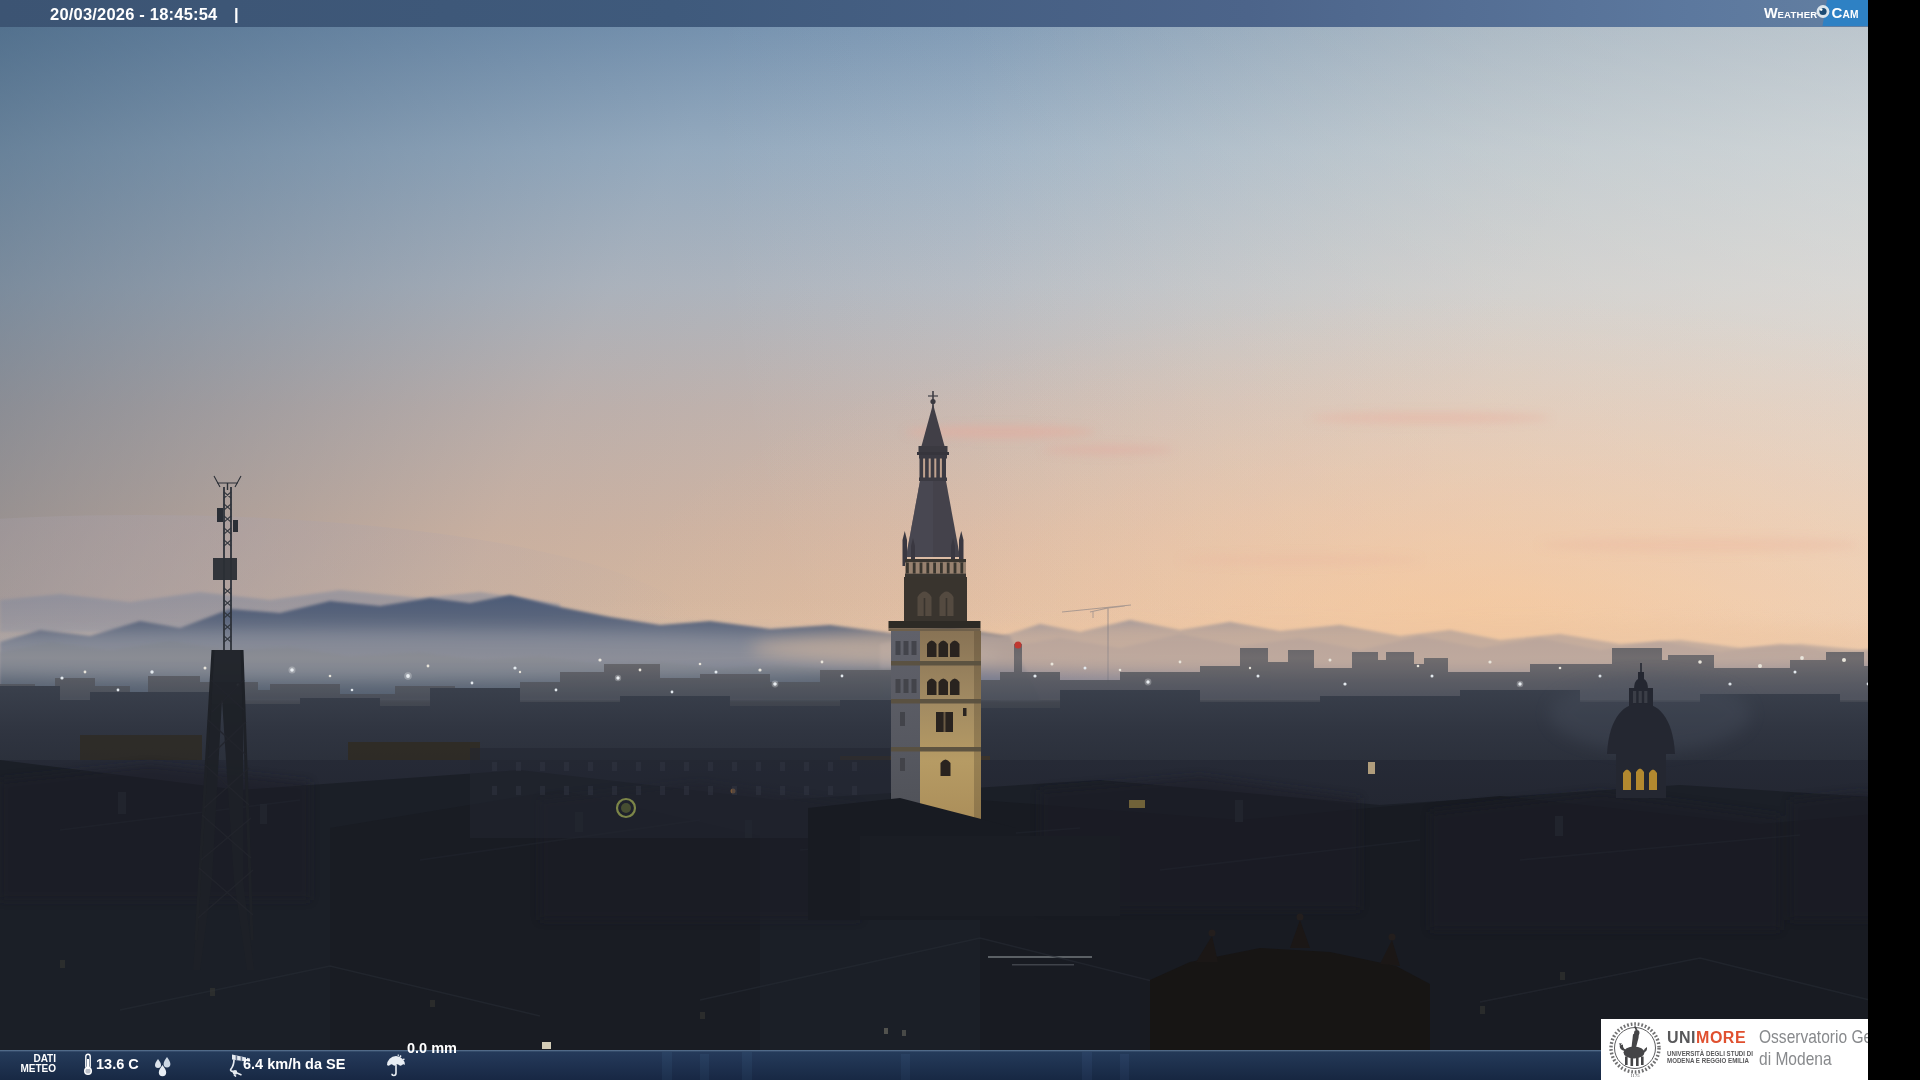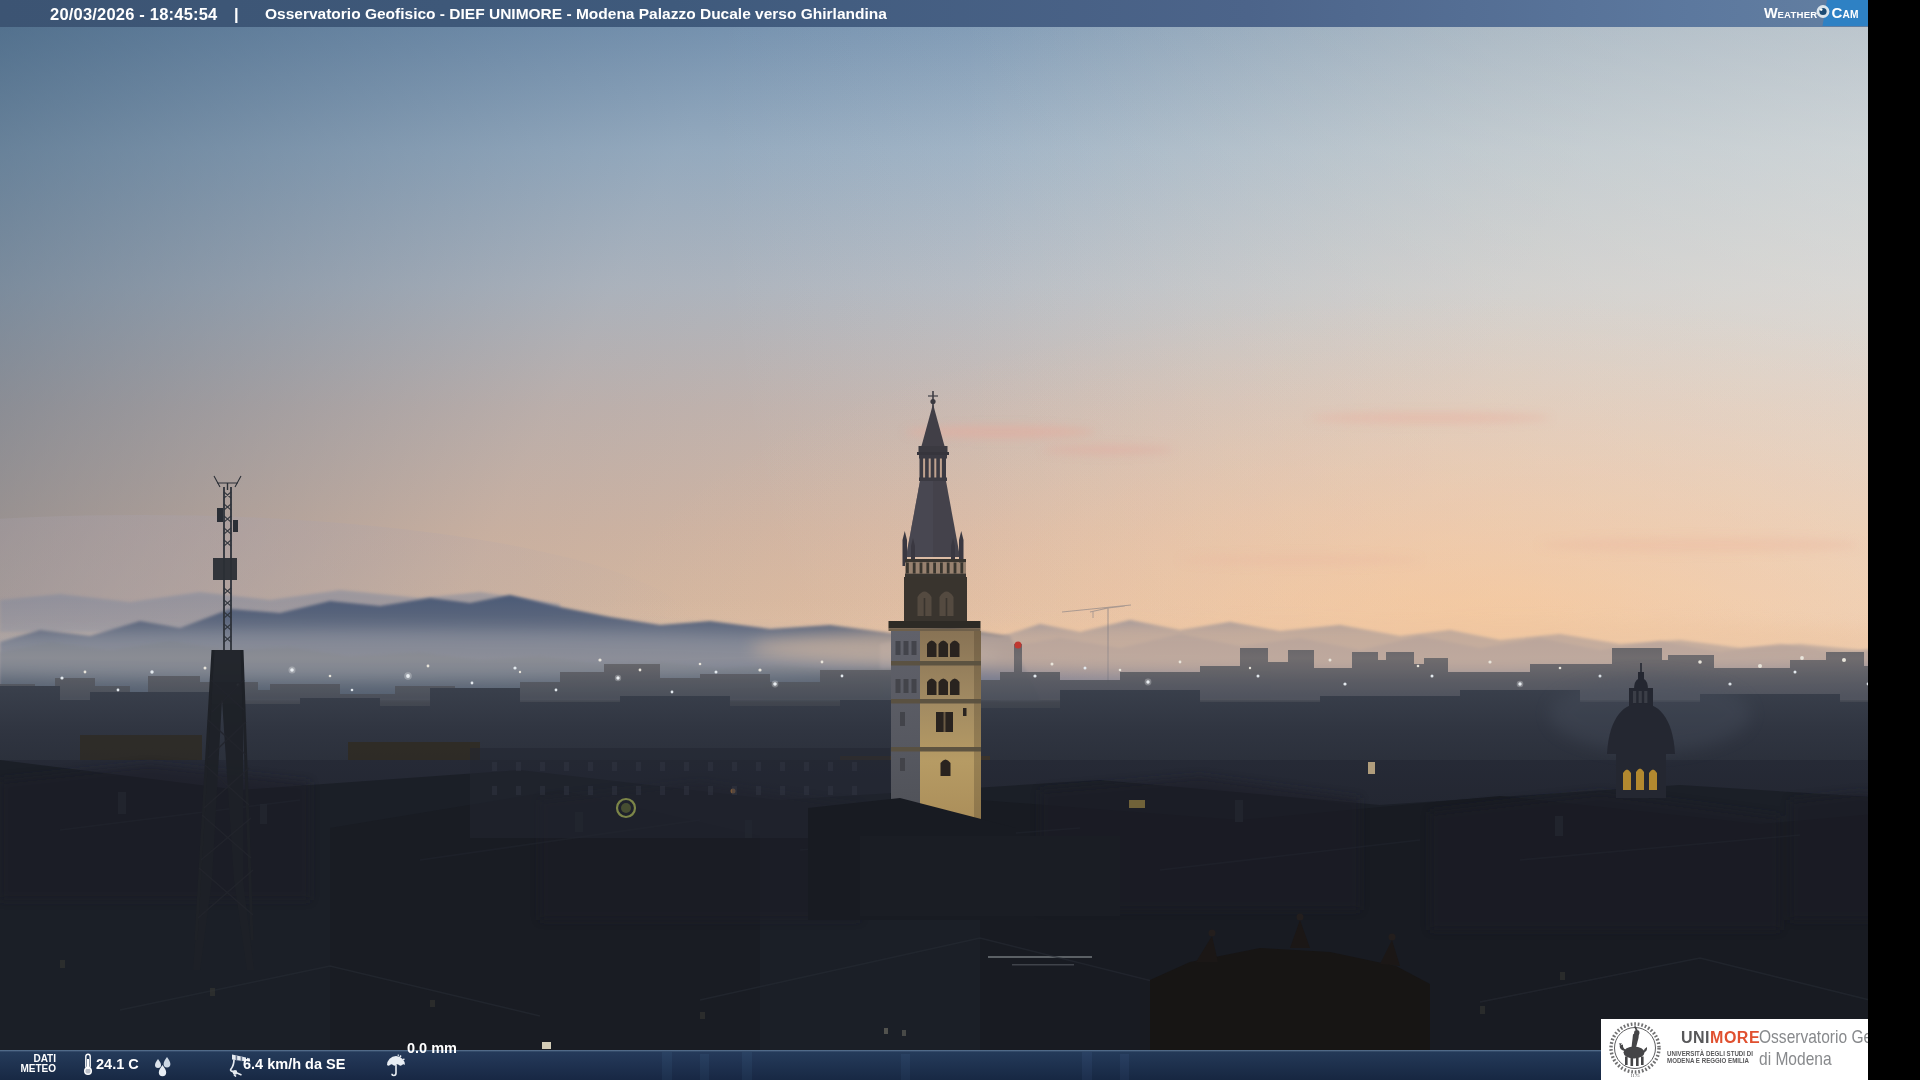--- a/index.html
+++ b/index.html
@@ -14,21 +14,21 @@
   .tb-sep{left:234px;}
   .tb-title{left:265px;letter-spacing:0px;font-size:15.5px;}
   .wcam{position:absolute;right:0;top:0;height:27px;}
   .botbar{position:absolute;left:0;top:1050px;width:1920px;height:30px;
     background:linear-gradient(180deg,rgba(108,138,172,0.85) 0px,rgba(40,66,104,0.80) 2px,rgba(23,43,76,0.80) 100%);}
   .bb{position:absolute;color:#fff;font-weight:bold;font-size:14.5px;line-height:20px;white-space:nowrap;}
   .bb-dm{left:14px;top:1054px;width:42px;text-align:right;font-size:10px;line-height:10px;}
   .bico{position:absolute;top:3px;}
   .logobox{position:absolute;left:1601px;top:1019px;width:319px;height:61px;background:#ffffff;}
   .lb-uni{position:absolute;left:66px;top:10px;font-size:16px;letter-spacing:0.5px;color:#58585a;
-    font-weight:bold;white-space:nowrap;margin-left:14px;}
+    font-weight:bold;white-space:nowrap;}
   .lb-uni b{color:#e0502f;font-weight:bold;}
   .lb-sub{position:absolute;left:66px;top:32px;font-size:7px;line-height:6.8px;color:#58585a;
     font-weight:bold;letter-spacing:0;white-space:nowrap;transform:scaleX(0.88);transform-origin:0 0;}
   .lb-oss{position:absolute;left:158px;top:7px;font-size:18.5px;line-height:22px;color:#87898c;white-space:nowrap;transform:scaleX(0.84);transform-origin:0 0;}
 </style>
 </head>
 <body>
 <div id="stage">
   <svg id="scene" width="1920" height="1080" viewBox="0 0 1920 1080">
     <defs>
@@ -450,42 +450,41 @@
       <rect x="943.5" y="712" width="2" height="20" fill="#6b5b44"></rect>
     </g>
 
     <path d="M808,808 L900,798 L1016,828 L1016,920 L808,920 Z" fill="#181b22"></path>
     <rect x="860" y="836" width="260" height="80" fill="#1a1d24"></rect>
   </svg>
 
   <div class="topbar"></div>
   <div class="tb tb-date">20/03/2026 - 18:45:54</div>
   <div class="tb tb-sep">|</div>
-  <div class="tb tb-title">Osservatorio Geofisico - DIEF UNIMORE - Modena Palazzo Ducale verso Ghirlandina</div>
 
   <svg class="wcam" width="110" height="27" viewBox="0 0 110 27" style="right:0;top:0;">
     <path d="M69,0 L110,0 L110,26 L64.5,26 Z" fill="#2e81c4"></path>
     <text x="6" y="17.5" font-family="Liberation Sans, sans-serif" font-weight="bold" font-size="14.5" fill="#ffffff">W</text>
     <text x="19.5" y="17.5" font-family="Liberation Sans, sans-serif" font-weight="bold" font-size="9.6" fill="#ffffff" letter-spacing="0.2">EATHER</text>
     <circle cx="65" cy="11.5" r="6.4" fill="#dde6ec"></circle>
     <circle cx="65" cy="11.5" r="3.6" fill="#1d4c74"></circle>
     <circle cx="63.2" cy="9.6" r="1.3" fill="#ffffff"></circle>
     <text x="73.5" y="17.5" font-family="Liberation Sans, sans-serif" font-weight="bold" font-size="15" fill="#ffffff">C</text>
     <text x="84.5" y="17.5" font-family="Liberation Sans, sans-serif" font-weight="bold" font-size="10.2" fill="#ffffff" letter-spacing="0.2">AM</text>
   </svg>
 
   <div class="botbar"></div>
   <div class="bb bb-dm">DATI<br>METEO</div>
   <svg class="bico" style="left:82px;top:1053px;position:absolute;" width="12" height="23" viewBox="0 0 12 23">
     <rect x="3.8" y="1.2" width="4.4" height="14" rx="2.2" fill="none" stroke="#fff" stroke-width="1.4"></rect>
     <circle cx="6" cy="18" r="4" fill="#fff"></circle>
     <circle cx="6" cy="18" r="2.6" fill="#b9bec8"></circle>
     <rect x="5" y="6" width="2" height="10" fill="#fff"></rect>
   </svg>
-  <div class="bb" style="left:96px;top:1054px;">24.1 C</div>
+  <div class="bb" style="left:96px;top:1054px;">13.6 C</div>
   <svg class="bico" style="left:152px;top:1055px;position:absolute;" width="23" height="22" viewBox="0 0 23 22">
     <path d="M6,4 C7.8,6.5 9,8.2 9,10 a3,3 0 0 1 -6,0 C3,8.2 4.2,6.5 6,4 Z" fill="#dce4ec"></path>
     <path d="M15,2 C17,5 18.4,6.9 18.4,9 a3.4,3.4 0 0 1 -6.8,0 C11.6,6.9 13,5 15,2 Z" fill="#cdd8e4"></path>
     <path d="M10.5,10 C12.7,13.2 14.2,15.3 14.2,17.5 a3.7,3.7 0 0 1 -7.4,0 C6.8,15.3 8.3,13.2 10.5,10 Z" fill="#e8eef4"></path>
   </svg>
   <div class="bb" style="left:176px;top:1068px;margin-top:28px;">36%</div>
   <svg class="bico" style="left:227px;top:1053px;position:absolute;" width="23" height="24" viewBox="0 0 23 24">
     <path d="M5,1.5 L19,4.5 L19,8.5 L5,6.5 Z" fill="#e5eaf0"></path>
     <path d="M20,4.8 L23,5.6 L23,7.8 L20,8.3 Z" fill="#e5eaf0" opacity="0.9"></path>
     <rect x="8.6" y="2.2" width="1.6" height="5" fill="#6b7890"></rect>

